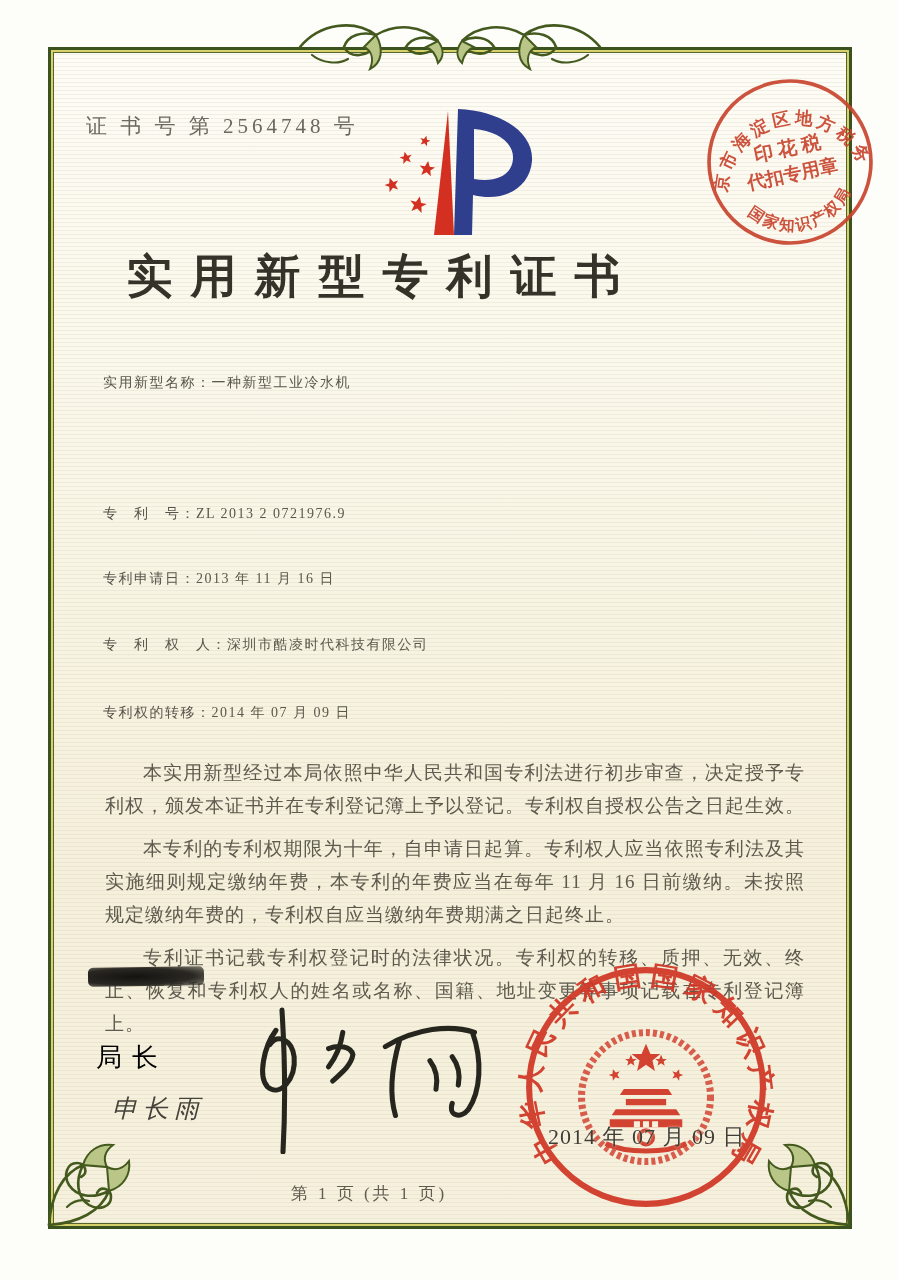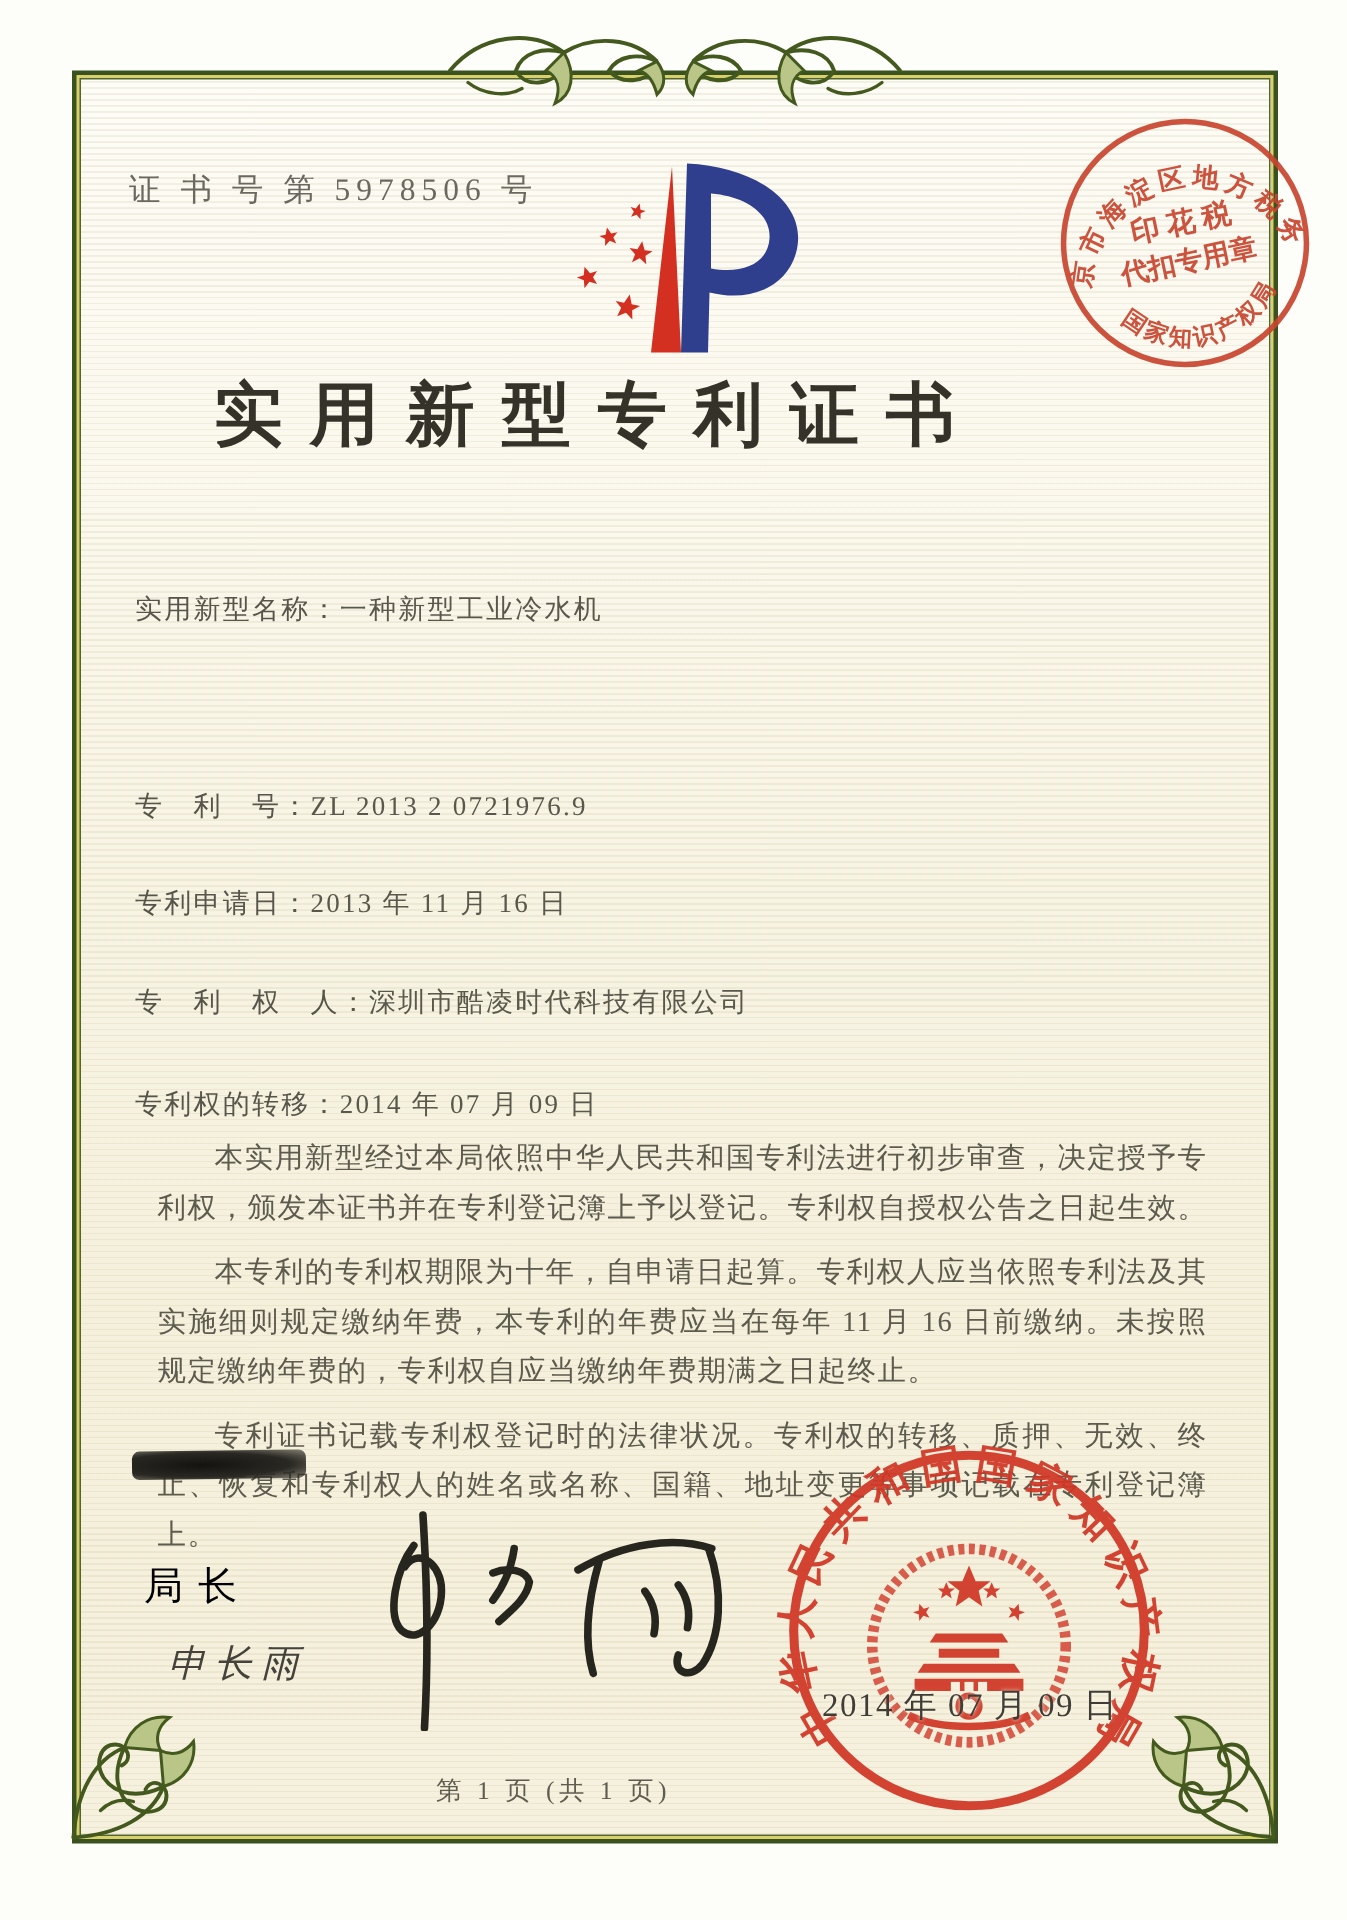--- a/index.html
+++ b/index.html
@@ -25,32 +25,31 @@
   
   .cert-no{
     position:absolute;left:86px;top:112px;
     font-size:21px;letter-spacing:4px;color:#6b695f;
   }
   .logo-svg{position:absolute;left:330px;top:95px;width:240px;height:150px;}
   .doc-title{
     position:absolute;left:0;top:246px;width:747px;text-align:center;
     font-size:46px;font-weight:bold;letter-spacing:18px;color:#343229;
     text-indent:18px;
-    padding-left:16px;
   }
 
   
   .tax-stamp{position:absolute;left:698px;top:70px;width:184px;height:184px;transform:rotate(-12deg);opacity:.92;}
   .tax-stamp text{fill:#c8452f;font-weight:bold;font-family:"Liberation Serif",serif;}
   .tax-stamp .ring{stroke:#c8452f;fill:none;stroke-width:4;}
 
   
   .field-row{
-    position:absolute;left:90px;width:700px;
-    font-size:18px;color:#57544a;letter-spacing:1.5px;white-space:nowrap;margin-top:20px;
+    position:absolute;left:103px;width:700px;
+    font-size:14px;color:#57544a;letter-spacing:1.5px;white-space:nowrap;
   }
   .field-row .val{color:#5a574b;}
 
   
   .body-text{
     position:absolute;left:95px;top:746px;width:720px;
     font-size:19px;line-height:33px;color:#5d5a4e;letter-spacing:1px;
     text-align:justify;
   }
   .body-text p{margin:10px;text-indent:2em;}
@@ -113,21 +112,21 @@
   <svg class="flourish-svg" style="left:448px;top:5px;width:160px;height:80px;transform:scaleX(-1)" viewBox="0 0 160 80">
       <use href="#scroll-fl"></use>
     </svg>
   <svg class="flourish-svg" style="left:731px;top:1107px;width:140px;height:140px" viewBox="0 0 140 140">
       <use href="#corner-fl"></use>
     </svg>
   <svg class="flourish-svg" style="left:27px;top:1107px;width:140px;height:140px;transform:scaleX(-1)" viewBox="0 0 140 140">
       <use href="#corner-fl"></use>
     </svg>
 
-  <div class="cert-no">证 书 号 第 5978506 号</div>
+  <div class="cert-no">证 书 号 第 2564748 号</div>
 
   <svg class="logo-svg" viewBox="0 0 240 150">
     <g fill="#d33022">
       <use href="#star5" transform="translate(95,46) scale(0.55) rotate(15)"></use>
       <use href="#star5" transform="translate(76,63) scale(0.65) rotate(-12)"></use>
       <use href="#star5" transform="translate(97,74) scale(0.82) rotate(8)"></use>
       <use href="#star5" transform="translate(62,90) scale(0.75) rotate(-18)"></use>
       <use href="#star5" transform="translate(88,110) scale(0.88) rotate(12)"></use>
     </g>
     <path d="M118,16 L104,140 L124,140 Z" fill="#d33022"></path>

